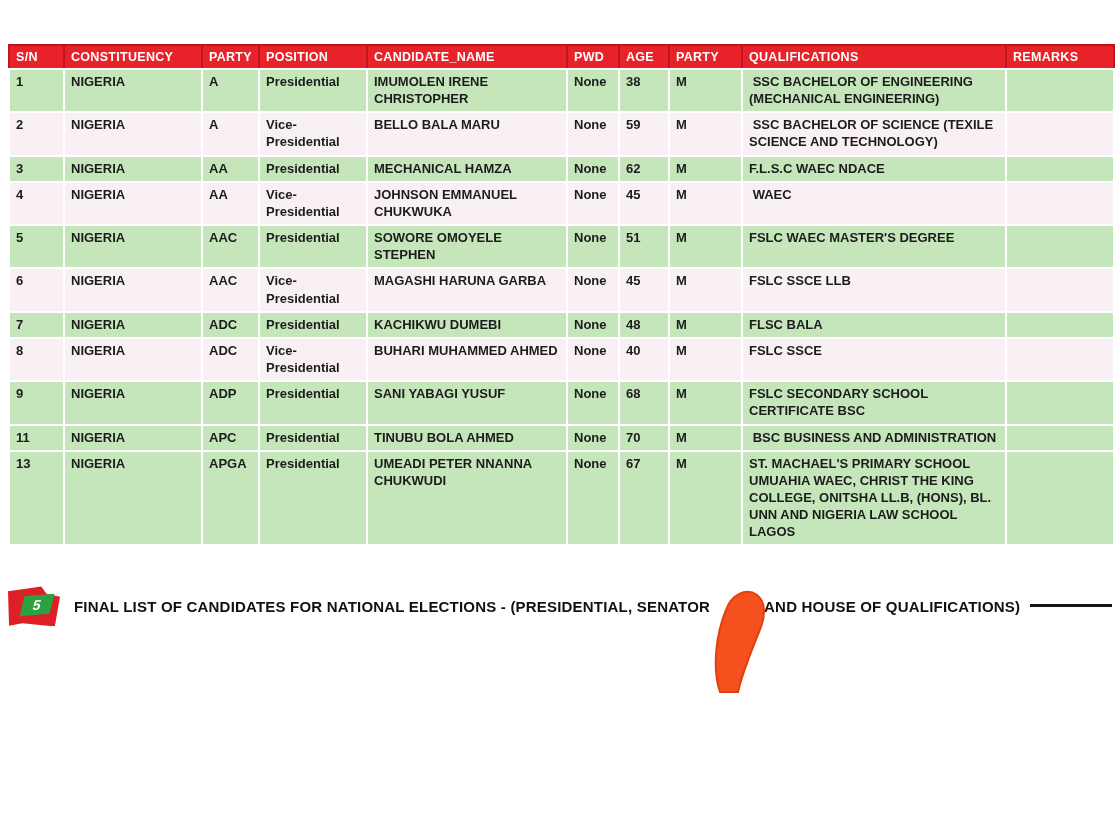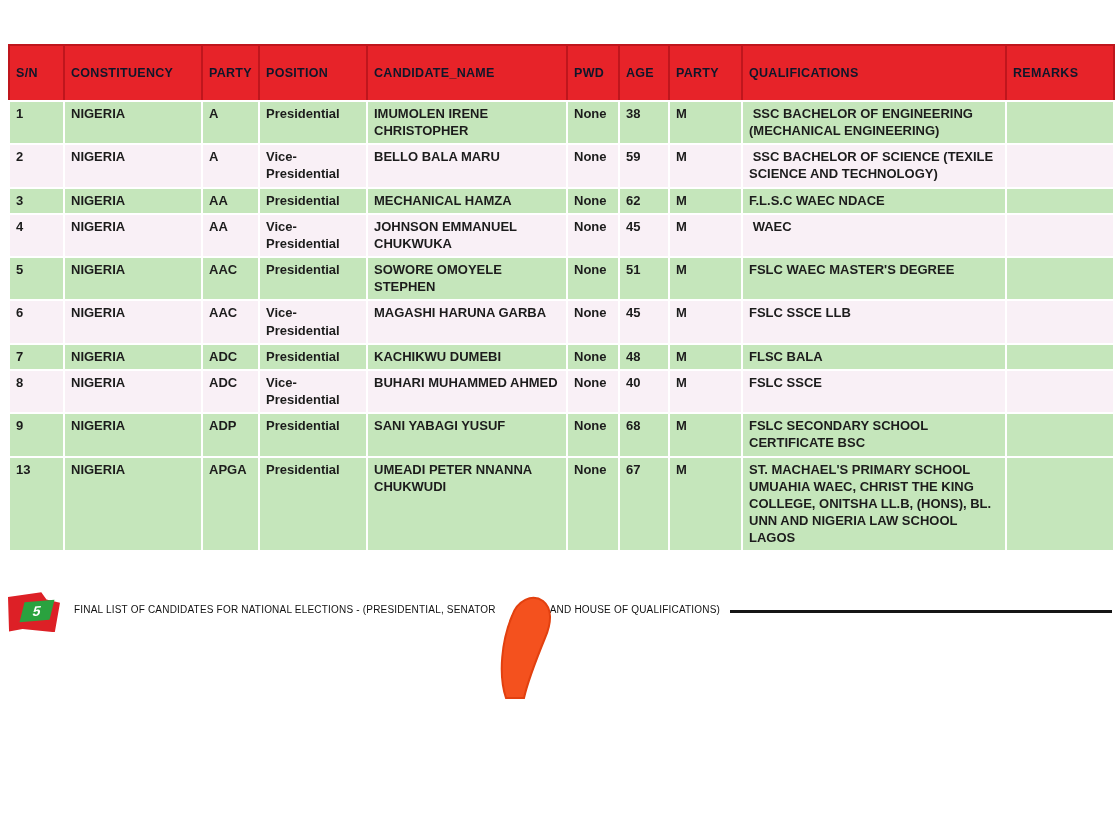--- a/index.html
+++ b/index.html
@@ -2,39 +2,39 @@
 <html><head>
 <meta charset="utf-8">
 <style>
   * { margin:0; padding:0; box-sizing:border-box; }
   html,body { width:1120px; height:836px; background:#ffffff; overflow:hidden;
               font-family:"Liberation Sans", sans-serif; }
   .page { position:relative; width:1120px; height:836px; overflow:hidden; background:#fff; }
 
   table.candidates { border-collapse:collapse; table-layout:fixed;
     margin:44px 7px 0 8px; width:1105px; }
-  th { background:#e72329; color:#0f172a; font-size:12.5px; font-weight:700;
-       text-align:left; padding:20px 6px; letter-spacing:.3px;
+  th { background:#e72329; color:#ffffff; font-size:12.5px; font-weight:700;
+       text-align:left; padding:4px 6px; letter-spacing:.3px;
        border:2px solid #bf161d; border-bottom:2px solid #ffffff; white-space:nowrap; overflow:hidden; }
   td { border:2px solid #ffffff; vertical-align:top; padding:3px 6px 4px 6px;
        font-size:13px; font-weight:700; color:#1c1c1c; line-height:1.32;
        white-space:pre-wrap; word-wrap:break-word; }
   tr.row-green td { background:#c5e6bb; }
   tr.row-pink  td { background:#f9f0f6; }
 
   .footer { display:flex; align-items:flex-start; margin:40px 8px 0 8px; }
   .badge { position:relative; width:52px; height:40px; flex:0 0 auto; }
   .badge-red { position:absolute; inset:0; background:#dd2026;
     clip-path:polygon(0 12%, 64% 0, 74% 18%, 100% 26%, 90% 100%, 28% 92%, 2% 98%); }
   .badge-green { position:absolute; left:14px; top:9px; width:30px; height:20px;
     background:#2aa23f; transform:skew(-14deg,-5deg);
     display:flex; align-items:center; justify-content:center;
     color:#fff; font-size:14px; font-weight:700; }
   .caption { display:flex; align-items:flex-start; flex:1 1 auto; margin:12px 0 0 14px; }
-  .caption .cap-text { font-size:10px; font-weight:400; color:#111;
+  .caption .cap-text { font-size:15px; font-weight:700; color:#111;
     letter-spacing:.2px; white-space:nowrap; }
   .blob-gap { position:relative; width:54px; height:16px; flex:0 0 auto; }
   .blob-gap svg { position:absolute; left:-6px; top:-16px; overflow:visible; }
   .rule { flex:1 1 auto; height:3px; background:#151515; margin:6px 0 0 10px; }
 </style>
 </head>
 <body>
 
 <div class="page">
 
@@ -168,20 +168,32 @@
           <td>ADP</td>
           <td>Presidential</td>
           <td>SANI YABAGI YUSUF</td>
           <td>None</td>
           <td>68</td>
           <td>M</td>
           <td>FSLC SECONDARY SCHOOL CERTIFICATE BSC</td>
           <td></td>
         </tr>
         <tr class="row-green">
+          <td>11</td>
+          <td>NIGERIA</td>
+          <td>APC</td>
+          <td>Presidential</td>
+          <td>TINUBU BOLA AHMED</td>
+          <td>None</td>
+          <td>70</td>
+          <td>M</td>
+          <td> BSC BUSINESS AND ADMINISTRATION</td>
+          <td></td>
+        </tr>
+        <tr class="row-green">
           <td>13</td>
           <td>NIGERIA</td>
           <td>APGA</td>
           <td>Presidential</td>
           <td>UMEADI PETER NNANNA CHUKWUDI</td>
           <td>None</td>
           <td>67</td>
           <td>M</td>
           <td>ST. MACHAEL'S PRIMARY SCHOOL UMUAHIA WAEC, CHRIST THE KING COLLEGE, ONITSHA LL.B, (HONS), BL. UNN AND NIGERIA LAW SCHOOL LAGOS</td>
           <td></td>

